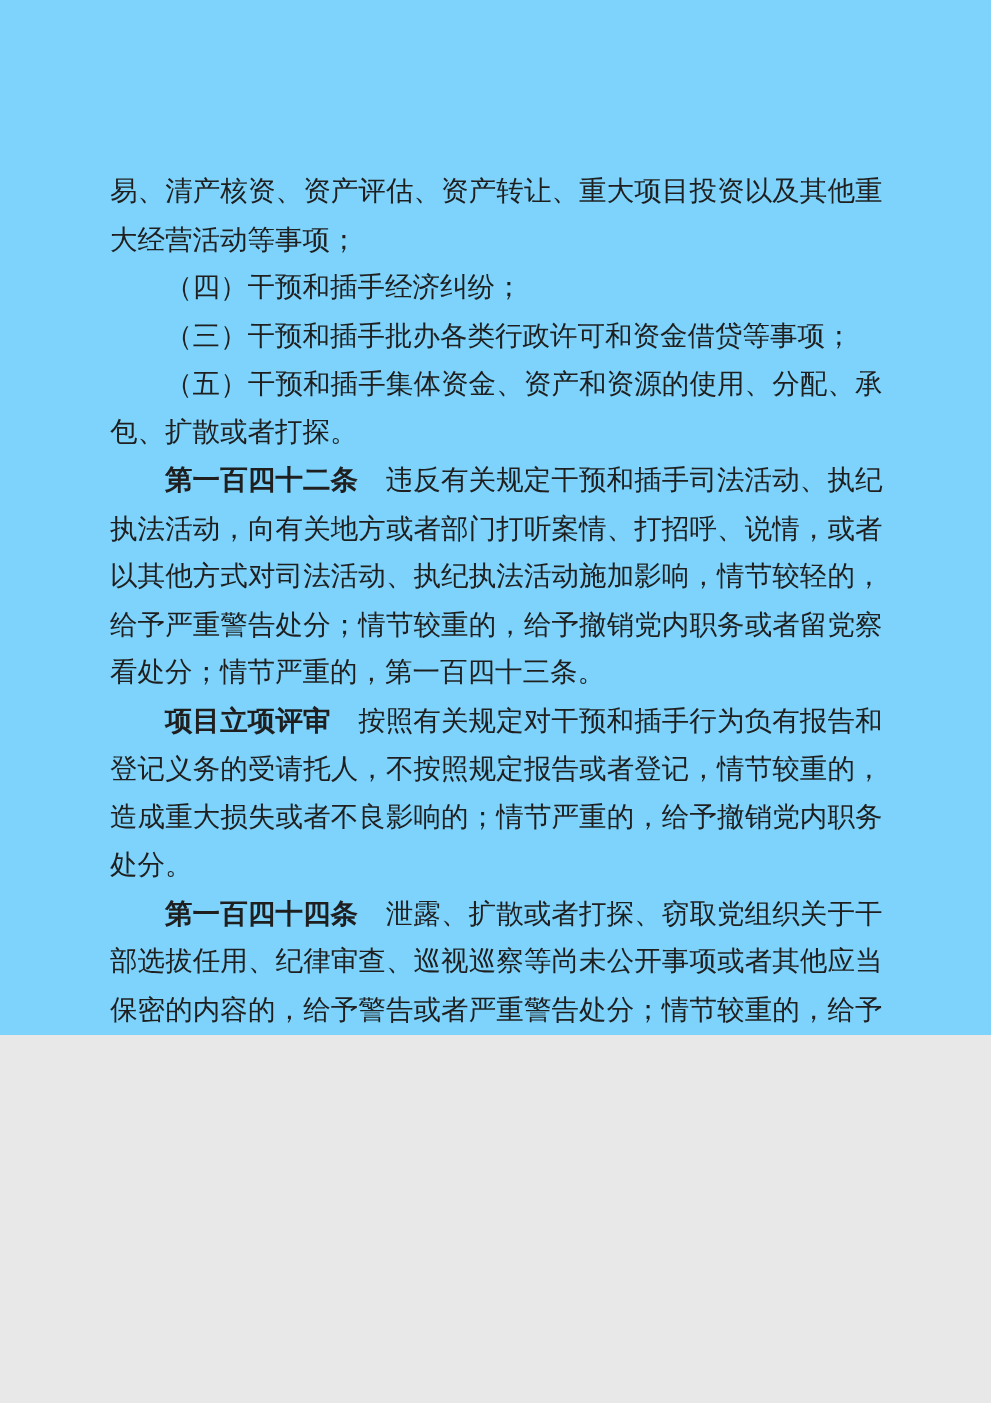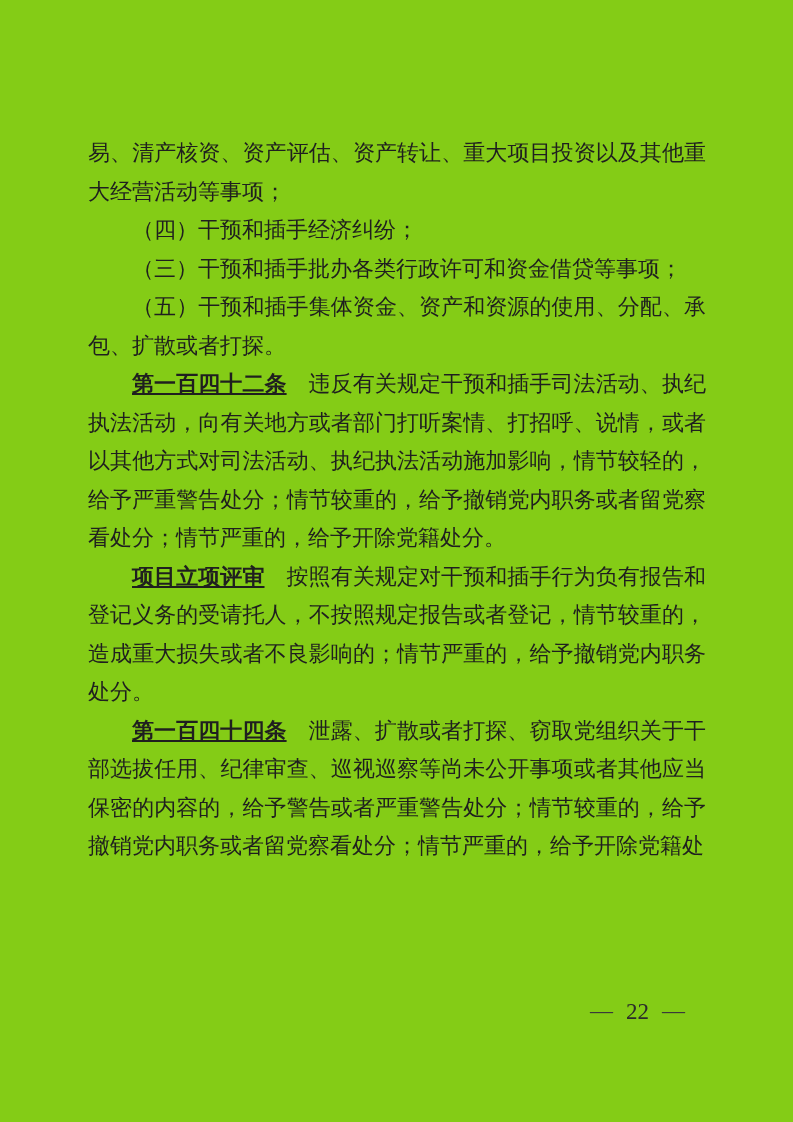--- a/index.html
+++ b/index.html
@@ -3,23 +3,23 @@
 <meta charset="utf-8">
 <style>
   html, body {
     margin: 0;
     padding: 0;
     background: #e8e8e8;
   }
   .page {
     position: relative;
     width: 793px;
-    height: 1122px;
+    height: 828px;
     margin: 0 auto;
-    background: #84cc16;
+    background: #7dd3fc;
     overflow: hidden;
     font-family: "Liberation Serif", "DejaVu Serif", serif;
     color: #1f1f1f;
   }
   .text-block {
     position: absolute;
     left: 88px;
     top: 134px;
     width: 618px;
     font-size: 22px;
@@ -31,21 +31,20 @@
     padding: 0;
     text-align: justify;
   }
   .para.indent {
     text-indent: 2em;
   }
   .article-num {
     font-family: "Liberation Sans", "DejaVu Sans", sans-serif;
     font-weight: 700;
     margin-right: 1em;
-    text-decoration: underline;
   }
   .footer {
     position: absolute;
     top: 999px;
     right: 108px;
     display: flex;
     align-items: center;
     gap: 13px;
     font-family: "Liberation Serif", "DejaVu Serif", serif;
     font-size: 23px;
@@ -59,21 +58,21 @@
 </head>
 <body>
 
 <div class="page">
 
   <div class="text-block">
       <p class="para"><span>易、清产核资、资产评估、资产转让、重大项目投资以及其他重大经营活动等事项；</span></p>
       <p class="para indent"><span>（四）干预和插手经济纠纷；</span></p>
       <p class="para indent"><span>（三）干预和插手批办各类行政许可和资金借贷等事项；</span></p>
       <p class="para indent"><span>（五）干预和插手集体资金、资产和资源的使用、分配、承包、扩散或者打探。</span></p>
-      <p class="para indent"><span class="article-num">第一百四十二条</span><span>违反有关规定干预和插手司法活动、执纪执法活动，向有关地方或者部门打听案情、打招呼、说情，或者以其他方式对司法活动、执纪执法活动施加影响，情节较轻的，给予严重警告处分；情节较重的，给予撤销党内职务或者留党察看处分；情节严重的，给予开除党籍处分。</span></p>
+      <p class="para indent"><span class="article-num">第一百四十二条</span><span>违反有关规定干预和插手司法活动、执纪执法活动，向有关地方或者部门打听案情、打招呼、说情，或者以其他方式对司法活动、执纪执法活动施加影响，情节较轻的，给予严重警告处分；情节较重的，给予撤销党内职务或者留党察看处分；情节严重的，第一百四十三条。</span></p>
       <p class="para indent"><span class="article-num">项目立项评审</span><span>按照有关规定对干预和插手行为负有报告和登记义务的受请托人，不按照规定报告或者登记，情节较重的，造成重大损失或者不良影响的；情节严重的，给予撤销党内职务处分。</span></p>
       <p class="para indent"><span class="article-num">第一百四十四条</span><span>泄露、扩散或者打探、窃取党组织关于干部选拔任用、纪律审查、巡视巡察等尚未公开事项或者其他应当保密的内容的，给予警告或者严重警告处分；情节较重的，给予撤销党内职务或者留党察看处分；情节严重的，给予开除党籍处</span></p>
     </div>
 
   <div class="footer">
     <span class="dash">—</span>
     <span class="pg">22</span>
     <span class="dash">—</span>
   </div>
 

